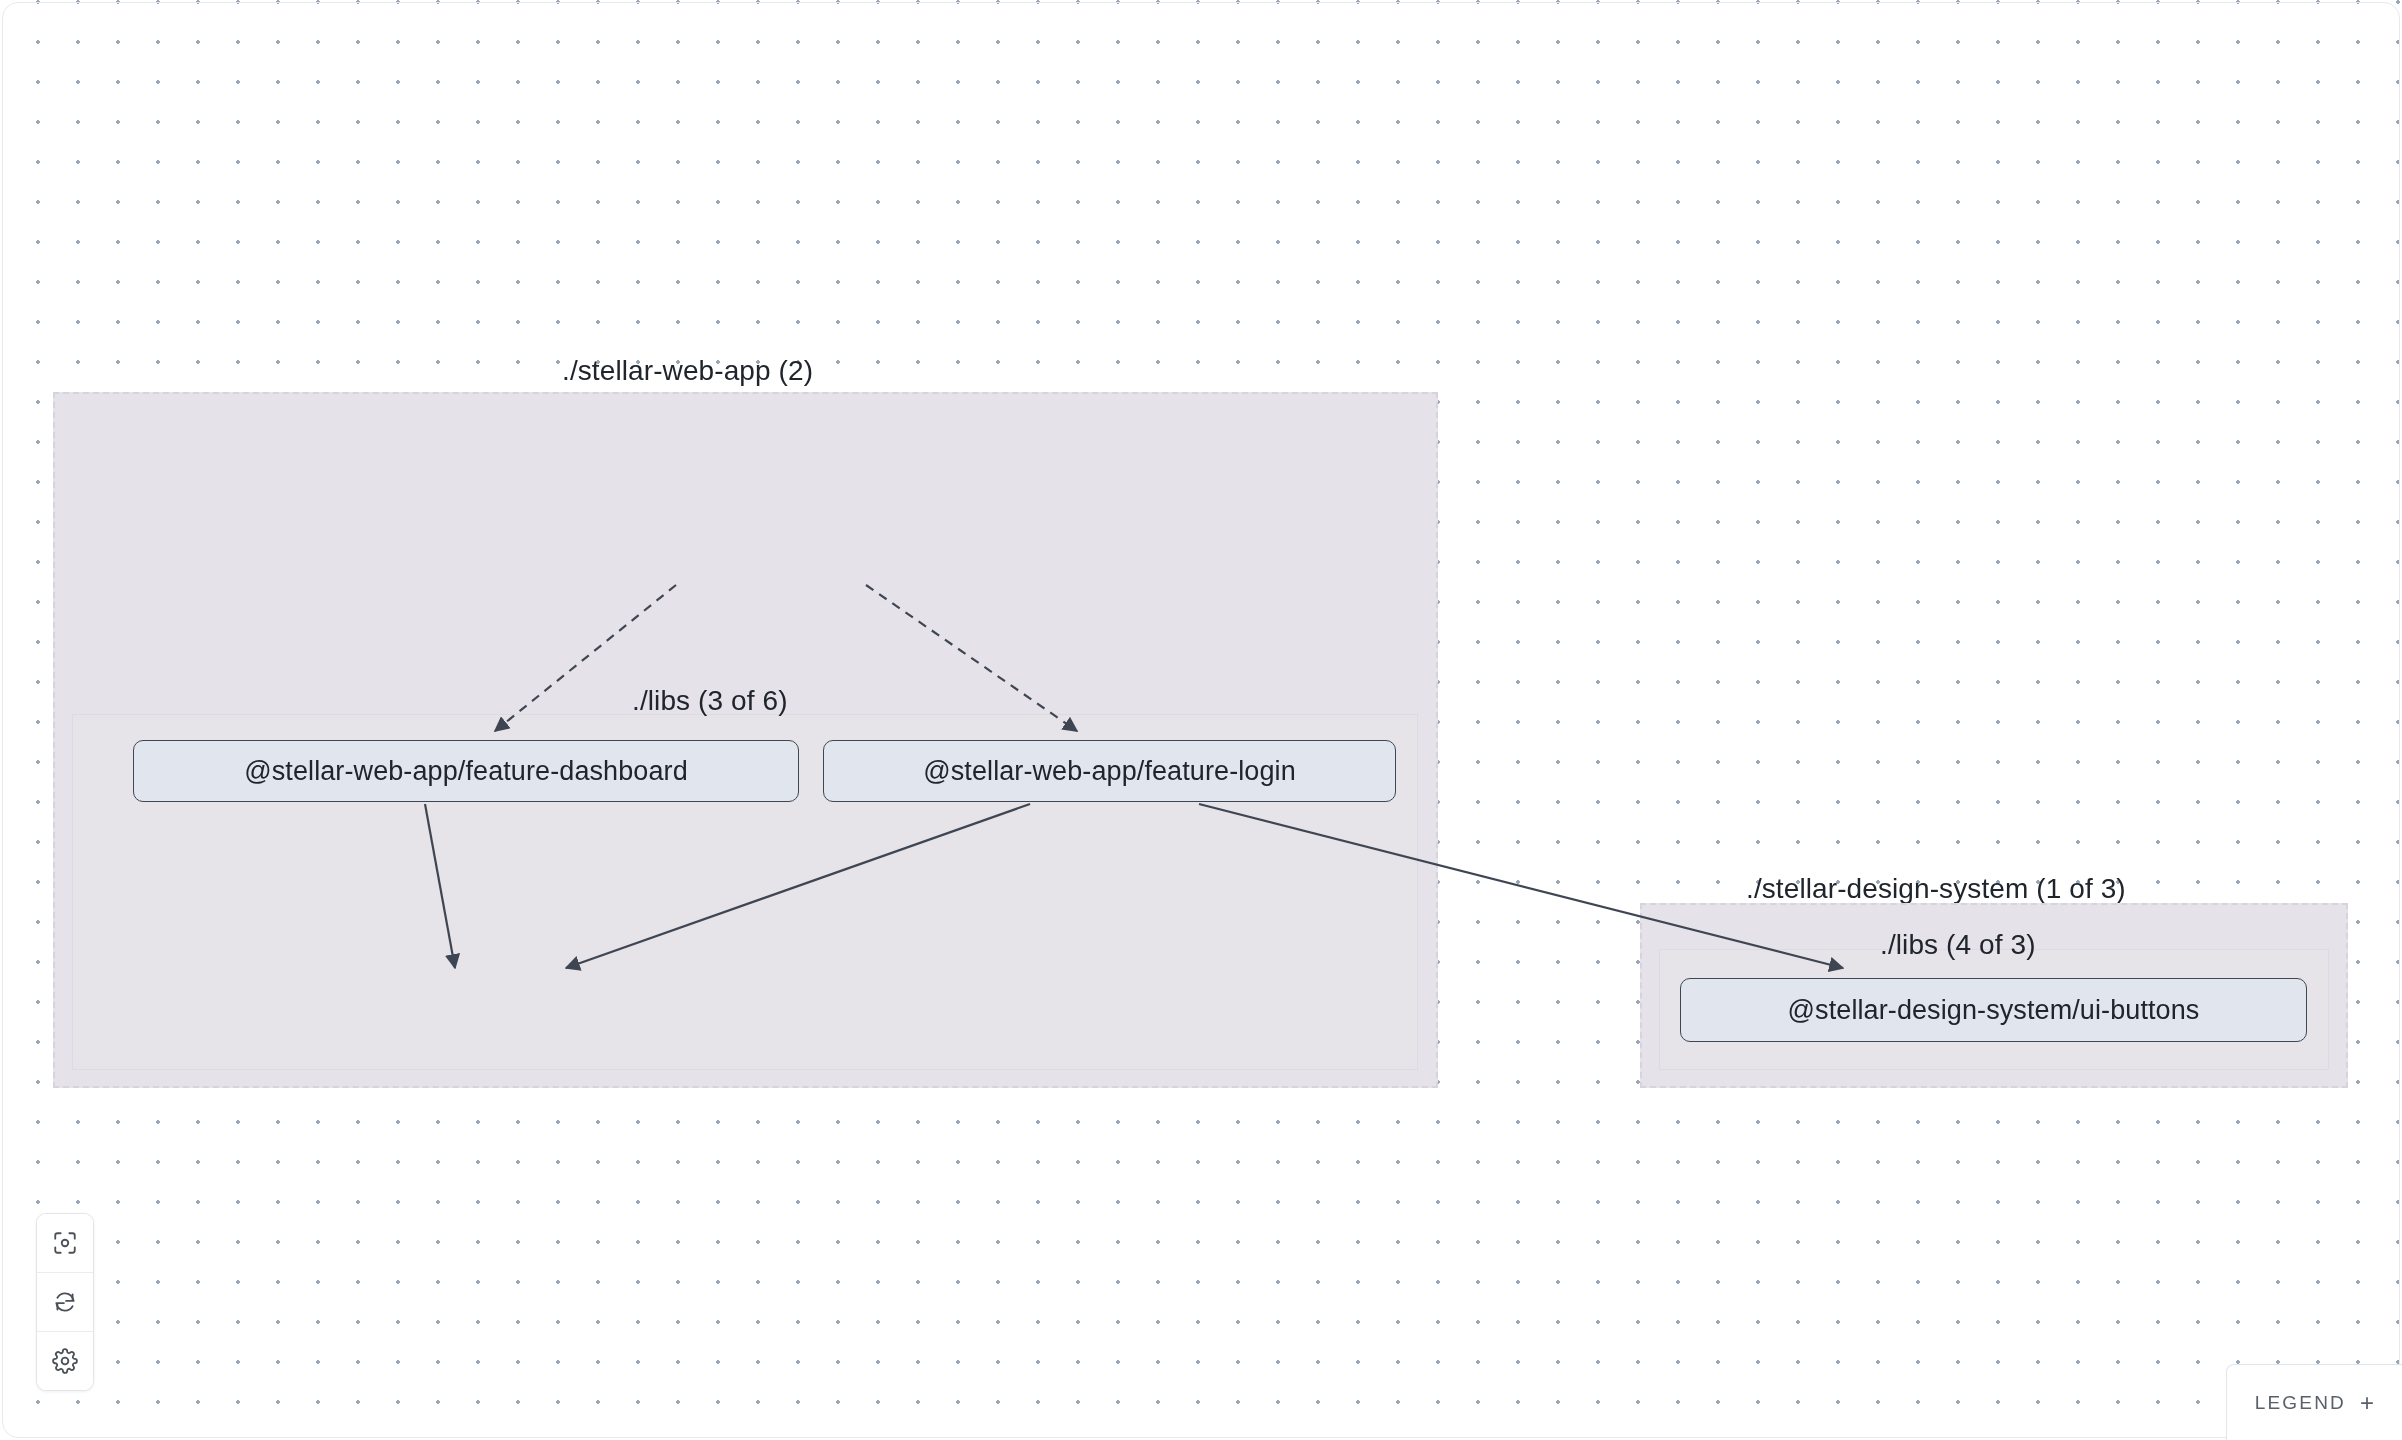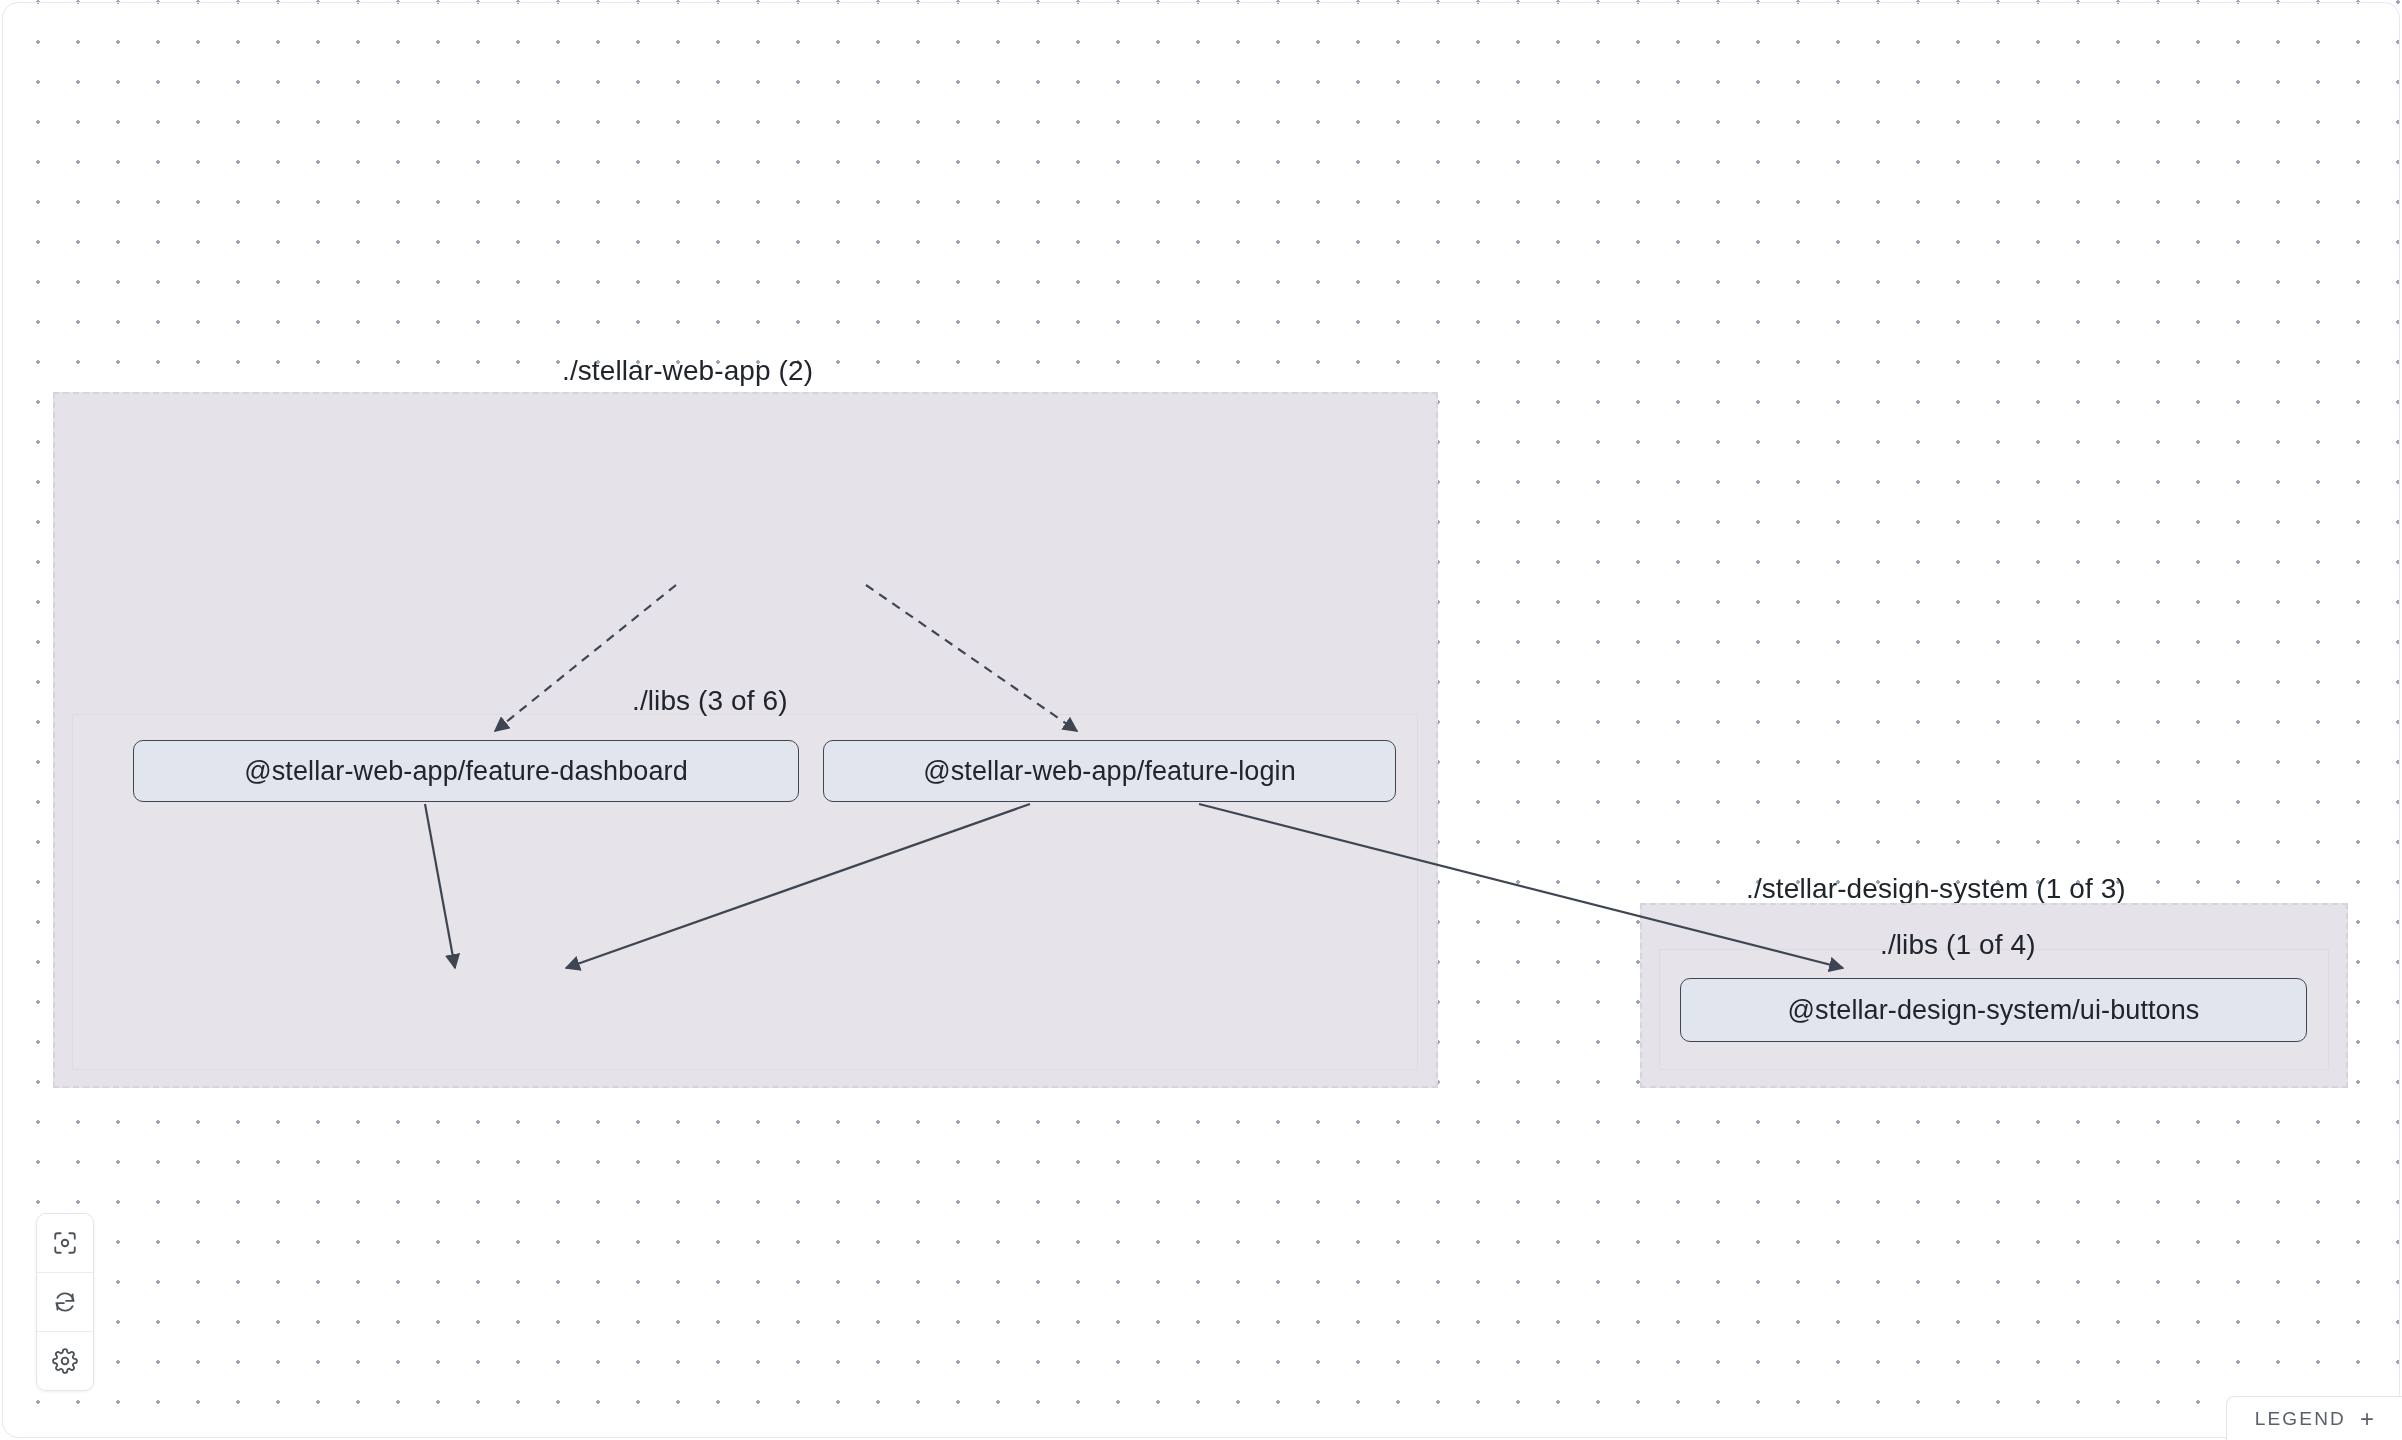--- a/index.html
+++ b/index.html
@@ -133,21 +133,21 @@
     cursor: pointer;
   }
   .tool-btn:last-child { border-bottom: none; }
   .tool-btn svg { display: block; }
 
   
   #legend {
     position: absolute;
     right: 0px;
     bottom: 0px;
-    height: 44px;
+    height: 76px;
     min-width: 176px;
     background: #ffffff;
     border-top: 1px solid #e3e5ea;
     border-left: 1px solid #e3e5ea;
     border-top-left-radius: 8px;
     display: flex;
     align-items: center;
     justify-content: center;
     gap: 14px;
     padding: 0 28px;
@@ -185,21 +185,21 @@
 
   <div class="node" style="left:823px; top:740px; width:573px; height:62px;">@stellar-web-app/feature-login</div>
 
 
   <div class="group-label" style="left:1733px; top:873px;margin-left:13px;">./stellar-design-system (1 of 3)</div>
 
   <div class="group" style="left:1640px; top:903px; width:708px; height:185px;"></div>
 
   <div class="group-inner" style="left:1659px; top:949px; width:670px; height:121px;"></div>
 
-  <div class="group-label" style="left:1880px; top:929px;">./libs (1 of 4)</div>
+  <div class="group-label" style="left:1880px; top:929px;">./libs (4 of 3)</div>
 
   <div class="node" style="left:1680px; top:978px; width:627px; height:64px;">@stellar-design-system/ui-buttons</div>
 
   <svg id="edges" viewBox="0 0 2402 1440" xmlns="http://www.w3.org/2000/svg">
     <defs>
       <marker id="arrow" viewBox="0 0 10 10" refX="9" refY="5" markerWidth="7" markerHeight="7" orient="auto-start-reverse">
         <path d="M 0 0 L 10 5 L 0 10 z" fill="#3f4653"></path>
       </marker>
     </defs>
 

